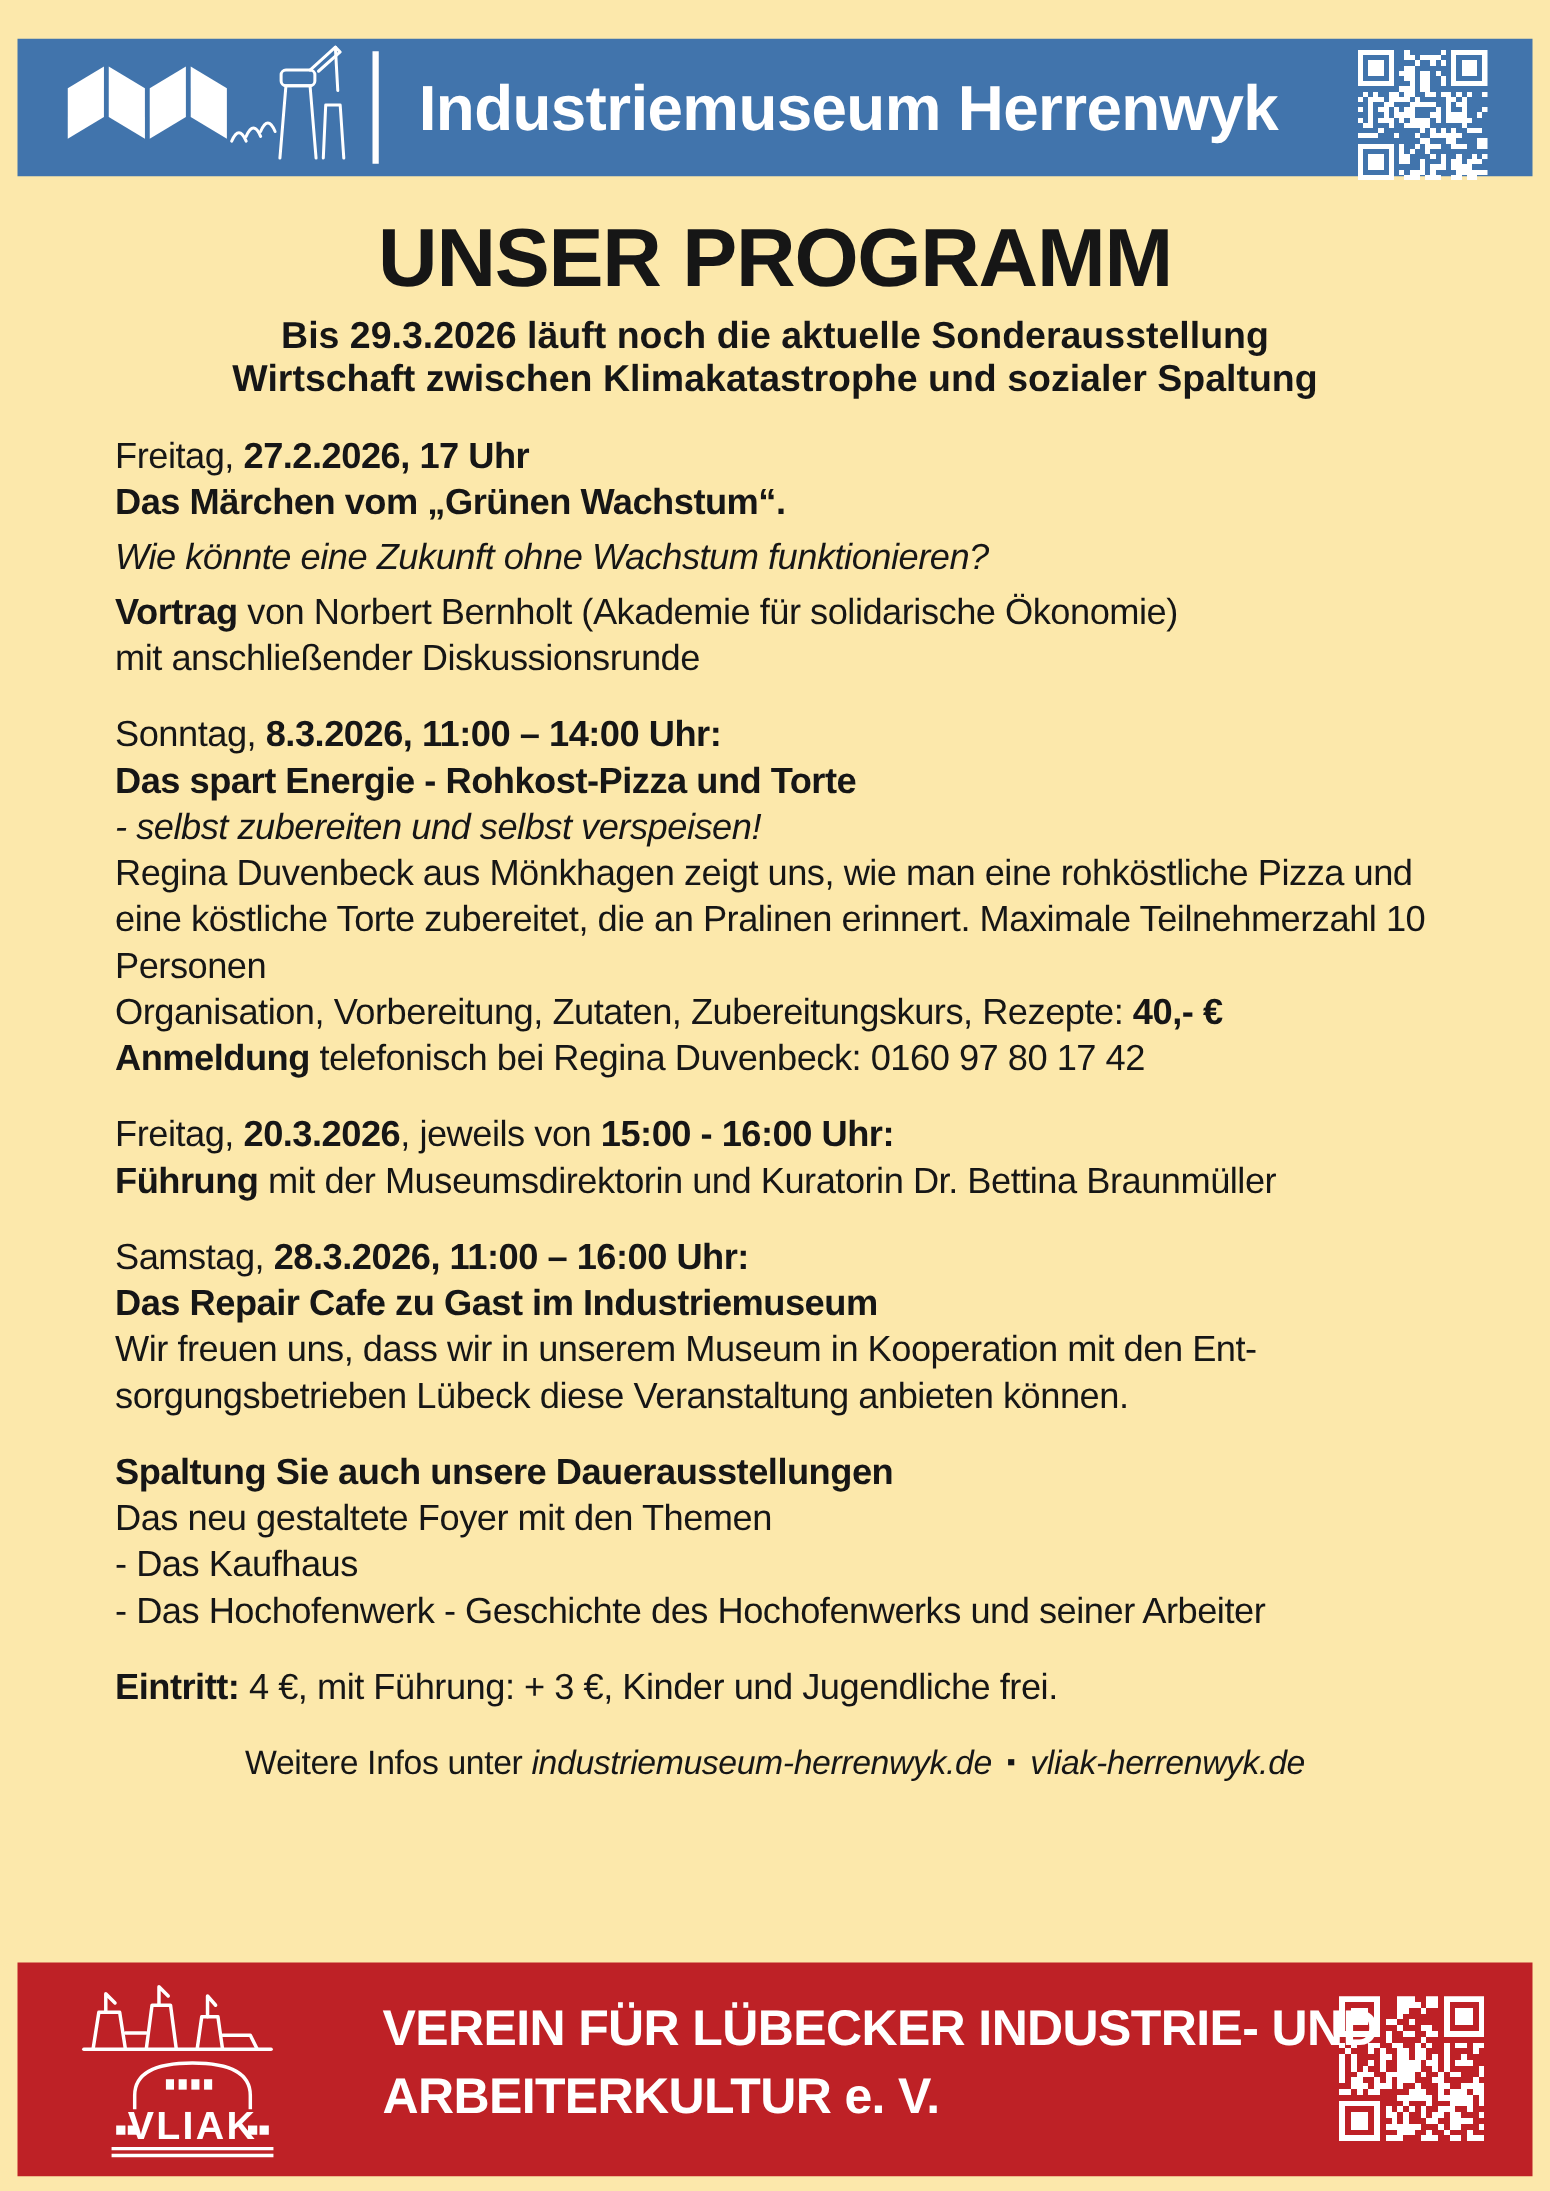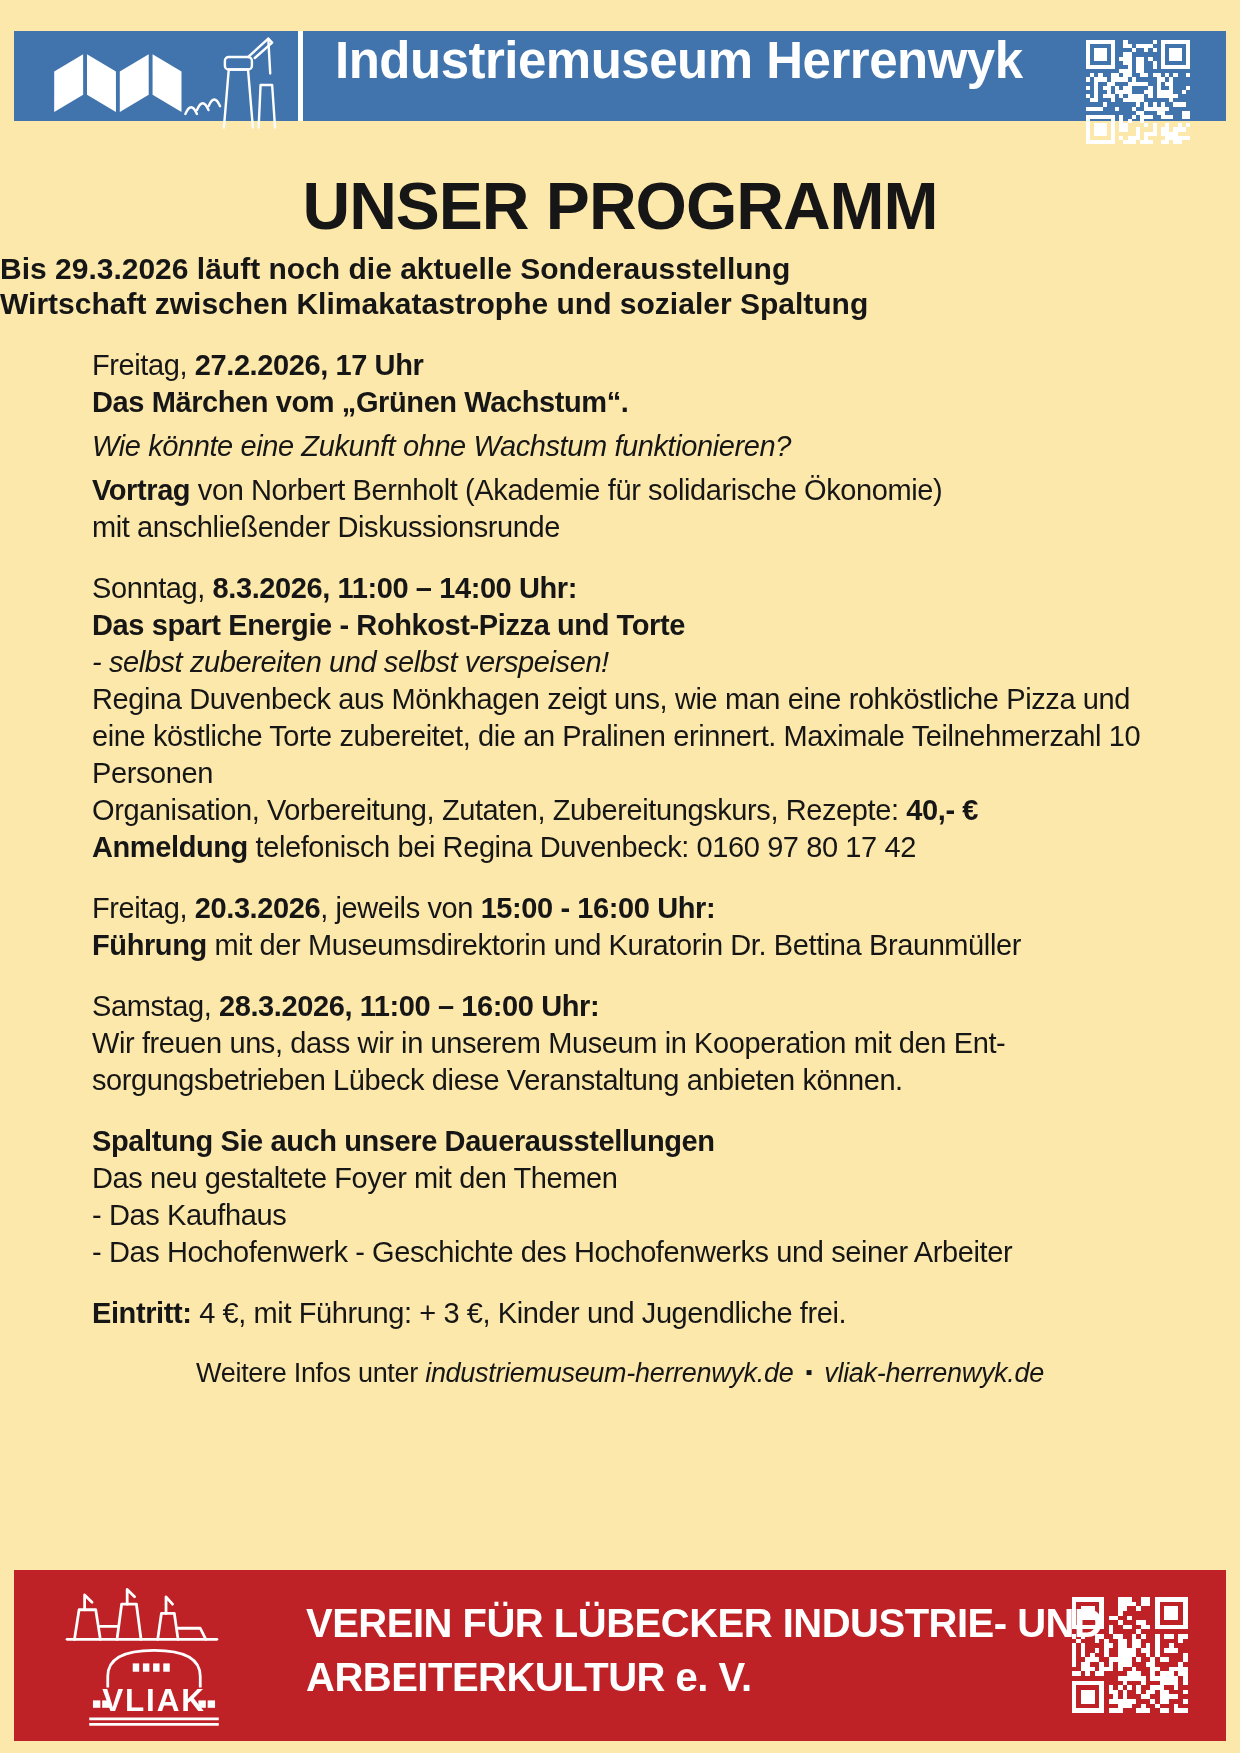--- a/index.html
+++ b/index.html
@@ -1,31 +1,31 @@
 <!DOCTYPE html>
 <html><head>
 <meta charset="utf-8">
 <style>
   html,body{margin:0;padding:0;background:#FCE8AB;}
   body{width:1240px;height:1753px;position:relative;overflow:hidden;
        font-family:"Liberation Sans",sans-serif;color:#161616;
        -webkit-font-smoothing:antialiased;}
   
-  .topbar{position:absolute;left:14px;right:14px;top:31px;height:90px;
-          background:#4174AC;display:flex;}
+  .topbar{position:absolute;left:14px;right:14px;top:31px;height:110px;
+          background:#4174AC;display:flex;align-items:center;}
   .topbar .logo{margin-left:38px;flex:0 0 auto;}
   .vdivider{width:5px;height:90px;background:#fff;margin:0 32px 0 14px;flex:0 0 auto;}
   .brand{color:#fff;font-size:51px;font-weight:600;letter-spacing:-0.5px;margin:0;white-space:nowrap;}
   .qr{display:block;}
   .qr-top{position:absolute;right:36px;top:9px;width:104px;height:104px;}
   
   main{position:absolute;top:153px;left:0;right:0;}
   .program-title{text-align:center;font-size:66px;line-height:1;font-weight:700;
                  margin:20px 0 12px;letter-spacing:-1px;}
-  .center{text-align:left;}
+  .center{text-align:center;}
   .intro{font-size:30px;font-weight:700;margin:0;line-height:36px;}
   .exhib-title{font-size:54px;line-height:1;font-weight:700;margin:10px 0 10px;letter-spacing:-1px;}
   .exhib-sub{font-size:30px;font-weight:700;margin:0;line-height:34px;}
   .content{margin:26px 70px 0 92px;font-size:29px;line-height:37px;letter-spacing:-0.4px;}
   .content p{margin:0;}
   .event{margin-bottom:24px;}
   .b{font-weight:700;}
   .bi{font-weight:400;font-style:italic;}
   .i{font-style:italic;}
   .gap{margin-top:7px !important;}
@@ -398,20 +398,21 @@
       <p><span class="b">Anmeldung</span><span> telefonisch bei Regina Duvenbeck: 0160 97 80 17 42</span></p>
     </section>
 
     <section class="event">
       <p><span>Freitag, </span><span class="b">20.3.2026</span><span>, jeweils von </span><span class="b">15:00 - 16:00 Uhr:</span></p>
       <p><span class="b">Führung</span><span> mit der Museumsdirektorin und Kuratorin Dr. Bettina Braunmüller</span></p>
     </section>
 
     <section class="event">
       <p><span>Samstag, </span><span class="b">28.3.2026, 11:00 – 16:00 Uhr:</span></p>
+      <p class="b">Das Repair Cafe zu Gast im Industriemuseum</p>
       <p>Wir freuen uns, dass wir in unserem Museum in Kooperation mit den Ent-</p>
       <p>sorgungsbetrieben Lübeck diese Veranstaltung anbieten können.</p>
     </section>
 
     <section class="event section-gap">
       <p class="b">Spaltung Sie auch unsere Dauerausstellungen</p>
       <p>Das neu gestaltete Foyer mit den Themen</p>
       <p>- Das Kaufhaus</p>
       <p>- Das Hochofenwerk - Geschichte des Hochofenwerks und seiner Arbeiter</p>
     </section>

